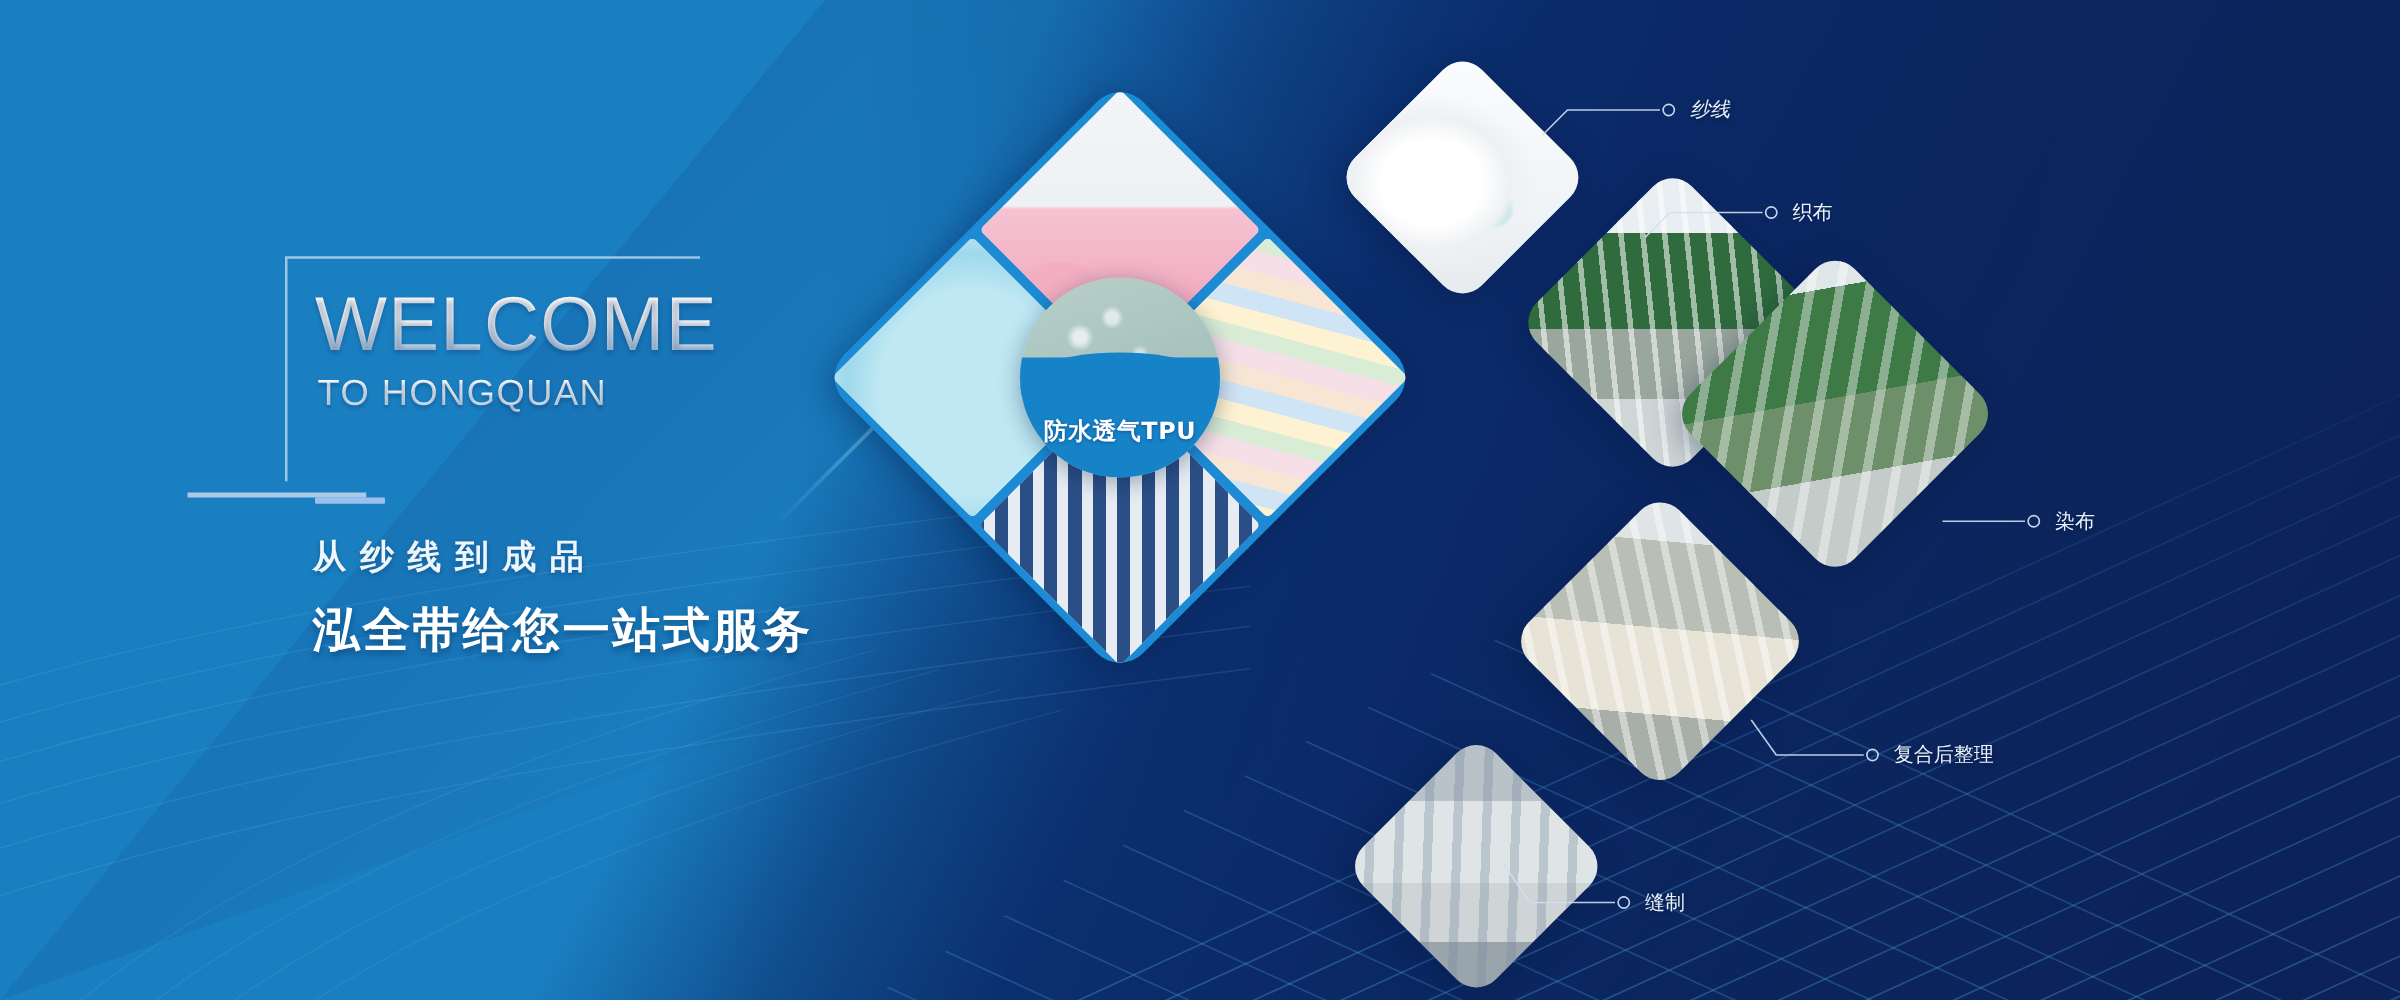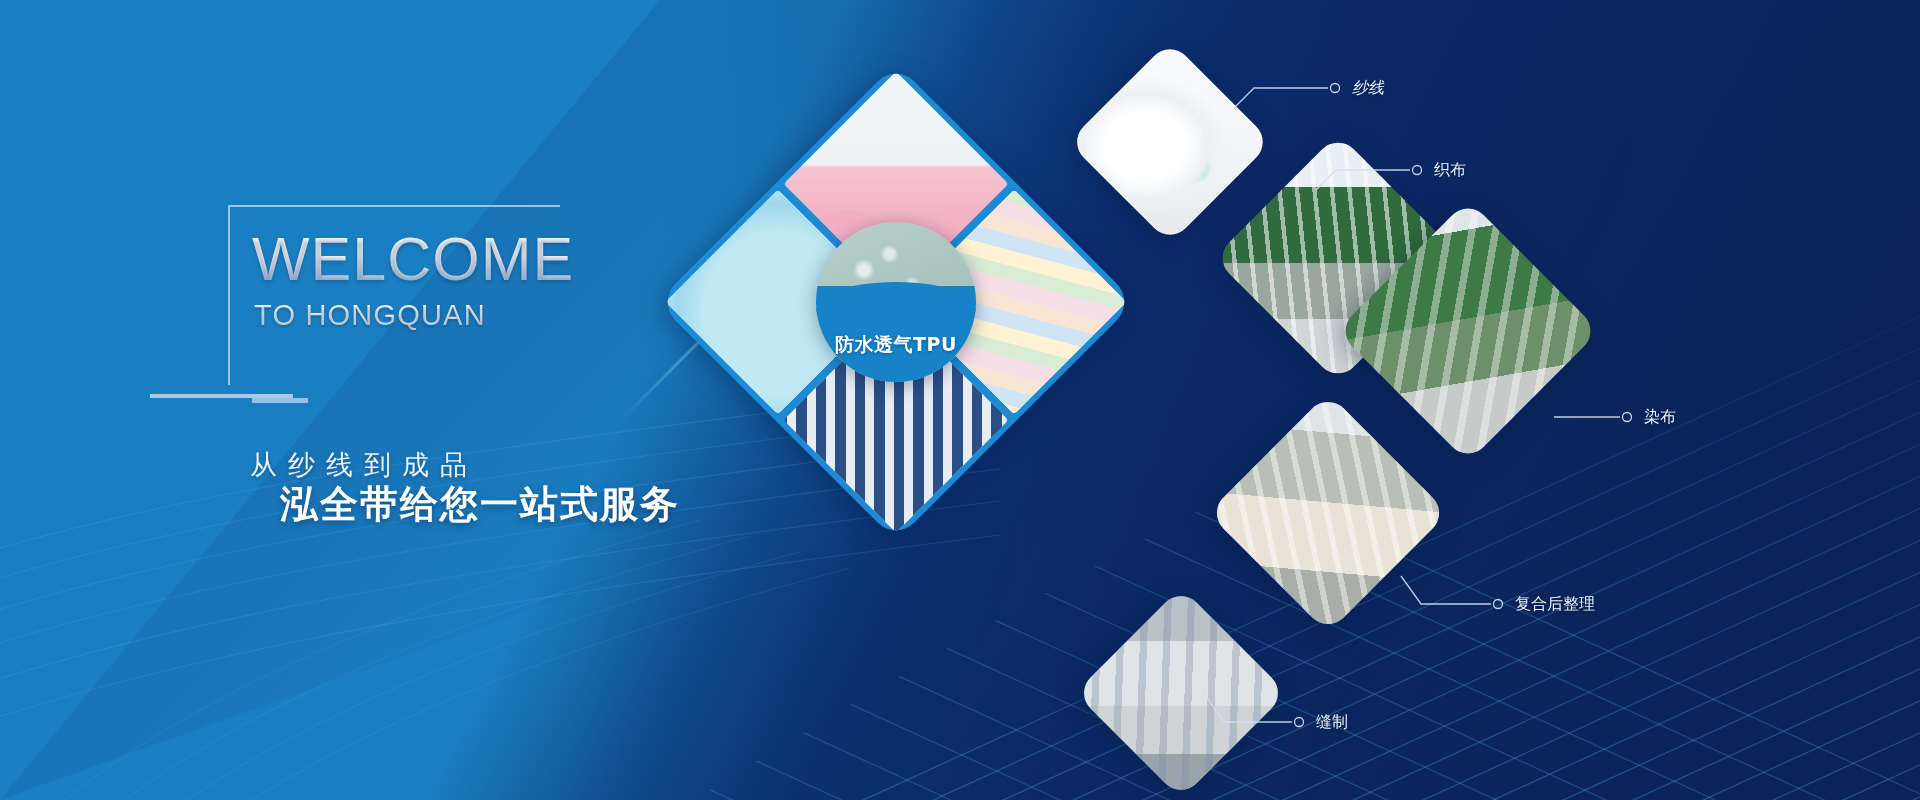--- a/index.html
+++ b/index.html
@@ -59,23 +59,23 @@
      -webkit-background-clip:text;background-clip:text;color:transparent;
      text-shadow:0 2px 4px rgba(4,34,78,.28);
      font-family:"Liberation Sans","DejaVu Sans",sans-serif;}
   .tohq{position:absolute;left:26px;top:94px;font-size:29px;letter-spacing:1.2px;
      font-family:"Liberation Sans","DejaVu Sans",sans-serif;
      background:linear-gradient(180deg,#ffffff 0%,#f2f7fc 50%,#bed2e7 100%);
      -webkit-background-clip:text;background-clip:text;color:transparent;
      text-shadow:0 2px 3px rgba(4,34,78,.3);}
   .rule-sm{position:absolute;left:24px;top:193px;width:56px;height:5px;background:#9cc0ee;border-radius:1px;}
   .cn-sub{position:absolute;left:22px;top:222px;font-size:27px;letter-spacing:11px;color:#eef5fc;
-     text-shadow:0 2px 4px rgba(4,34,78,.35);font-weight:400;margin-top:20px;}
+     text-shadow:0 2px 4px rgba(4,34,78,.35);font-weight:700;}
   .cn-main{position:absolute;left:22px;top:274px;font-size:38px;letter-spacing:2px;color:#ffffff;
-     font-weight:bold;text-shadow:0 3px 6px rgba(4,34,78,.45);margin-left:30px;}
+     font-weight:bold;text-shadow:0 3px 6px rgba(4,34,78,.45);}
   .rule-lg{position:absolute;left:150px;top:394px;width:143px;height:4px;background:#b9d2ea;opacity:.9;}
 
   
   .cluster{position:absolute;left:0;top:0;width:1920px;height:800px;}
   .dia{position:absolute;transform:rotate(45deg);border-radius:22px;overflow:hidden;
        box-shadow:0 6px 26px rgba(3,24,60,.35);}
   .dia > .inner{position:absolute;inset:0;transform:rotate(-45deg) scale(1.45);
        background-size:cover;background-position:center;}
 
   

